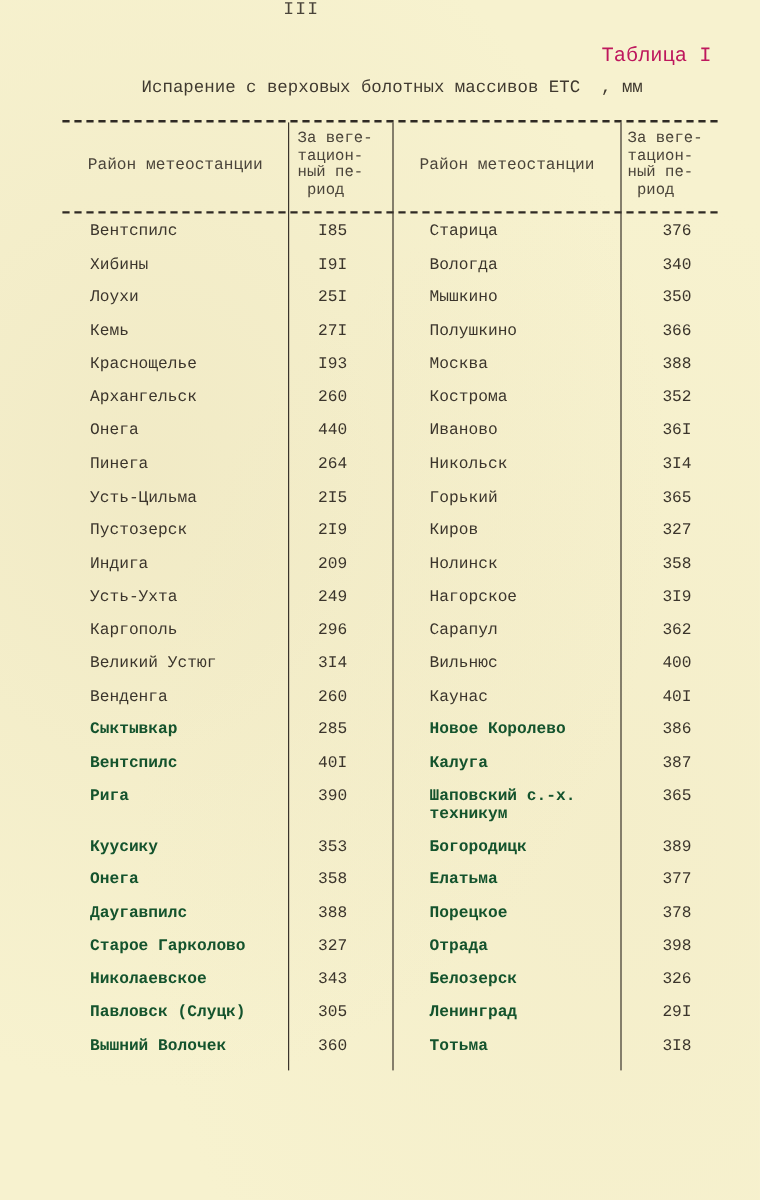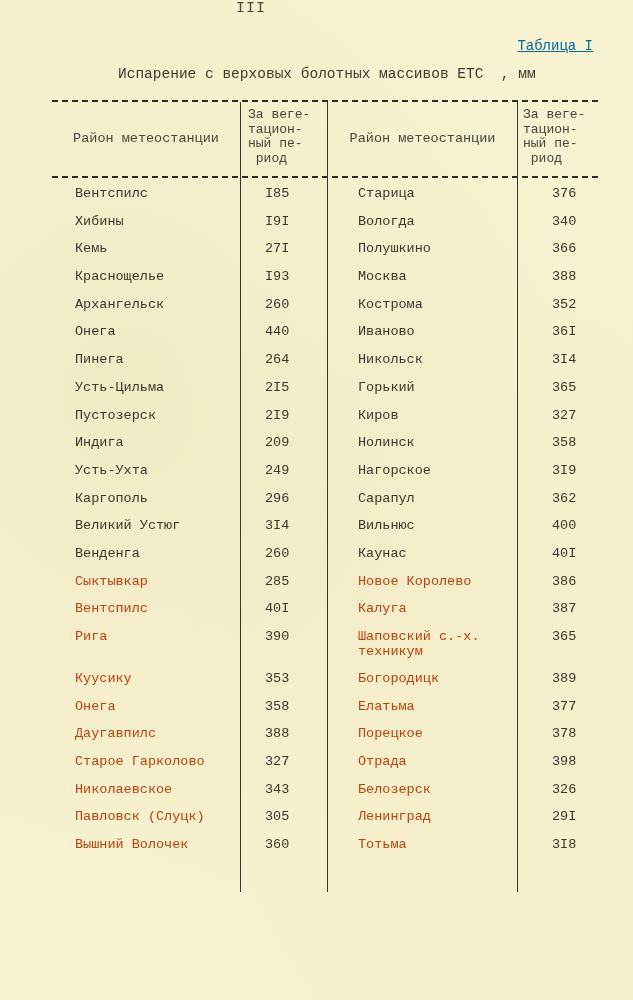--- a/index.html
+++ b/index.html
@@ -7,21 +7,21 @@
     width: 633px; height: 1000px; overflow: hidden;
     background: #f7f2cf;
     background-image: radial-gradient(ellipse at 20% 40%, rgba(230,220,180,0.35), rgba(247,242,207,0) 60%),
                       radial-gradient(ellipse at 80% 70%, rgba(240,232,195,0.4), rgba(247,242,207,0) 55%);
     font-family: "Liberation Mono", "DejaVu Sans Mono", monospace;
     color: #3b352c;
     position: relative;
   }
   .abs { position: absolute; }
   .page-num { left: 0; width: 502px; top: 0; text-align: center; font-size: 15px; letter-spacing: 1px; color: #4a443a; }
-  .table-label { right: 40px; top: 38px; font-size: 14px; color: #0369a1; text-decoration: underline; }
+  .table-label { right: 40px; top: 38px; font-size: 17px; color: #be185d; }
   .title { left: 118px; top: 66px; font-size: 14.5px; color: #3f392f; white-space: pre; }
   .hline { left: 52px; width: 546px; height: 0; border-top: 2.5px dashed #2f2a24; }
   .hline.l1 { top: 100px; }
   .hline.l2 { top: 176px; }
   .vline { width: 0; border-left: 1.6px solid #3a342c; }
   .v1 { left: 240px; top: 102px; height: 790px; }
   .v2 { left: 327px; top: 102px; height: 790px; }
   .v3 { left: 517px; top: 102px; height: 790px; }
   .hdr-name { font-size: 13.5px; color: #4a443a; text-align: center; }
   .hdr-name.c1 { left: 52px; width: 188px; top: 131px; }
@@ -30,21 +30,21 @@
   .hdr-val.c2 { left: 248px; top: 108px; }
   .hdr-val.c4 { left: 523px; top: 108px; }
   .rows { left: 0; top: 186px; width: 633px; }
   .row { position: relative; height: 27.7px; }
   .row.tall { height: 42px; }
   .cell { position: absolute; top: 0; font-size: 13.5px; line-height: 15px; white-space: pre; }
   .cell.name-l { left: 75px; }
   .cell.val-l { left: 265px; width: 30px; }
   .cell.name-r { left: 358px; }
   .cell.val-r { left: 540px; width: 30px; margin-left: 12px; }
-  .dark { color: #c2410c; font-weight: normal; }
+  .dark { color: #14532d; font-weight: bold; }
 </style>
 </head>
 <body>
 
 <div class="abs page-num">III</div>
 <div class="abs table-label">Таблица I</div>
 <div class="abs title">Испарение с верховых болотных массивов ЕТС  , мм</div>
 
 <div class="abs hline l1"></div>
 <div class="abs hline l2"></div>
@@ -70,20 +70,26 @@
       <span class="cell name-r">Старица</span>
       <span class="cell val-r">376</span>
     </div>
     <div class="row">
       <span class="cell name-l">Хибины</span>
       <span class="cell val-l">I9I</span>
       <span class="cell name-r">Вологда</span>
       <span class="cell val-r">340</span>
     </div>
     <div class="row">
+      <span class="cell name-l">Лоухи</span>
+      <span class="cell val-l">25I</span>
+      <span class="cell name-r">Мышкино</span>
+      <span class="cell val-r">350</span>
+    </div>
+    <div class="row">
       <span class="cell name-l">Кемь</span>
       <span class="cell val-l">27I</span>
       <span class="cell name-r">Полушкино</span>
       <span class="cell val-r">366</span>
     </div>
     <div class="row">
       <span class="cell name-l">Краснощелье</span>
       <span class="cell val-l">I93</span>
       <span class="cell name-r">Москва</span>
       <span class="cell val-r">388</span>

